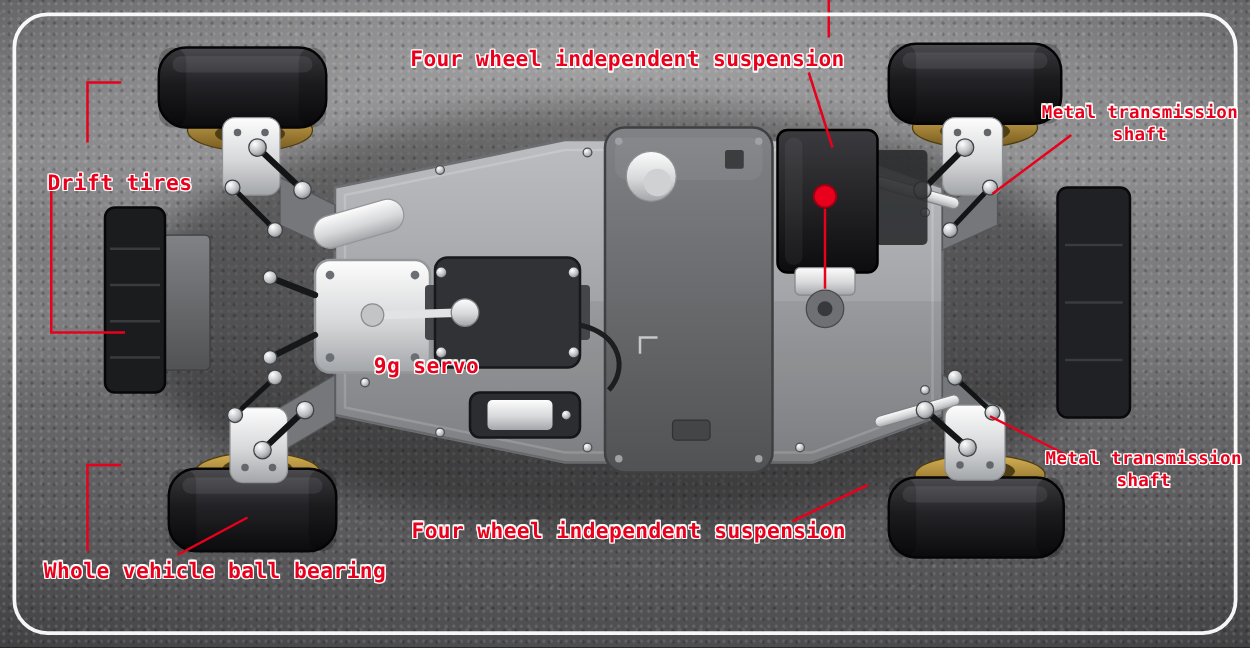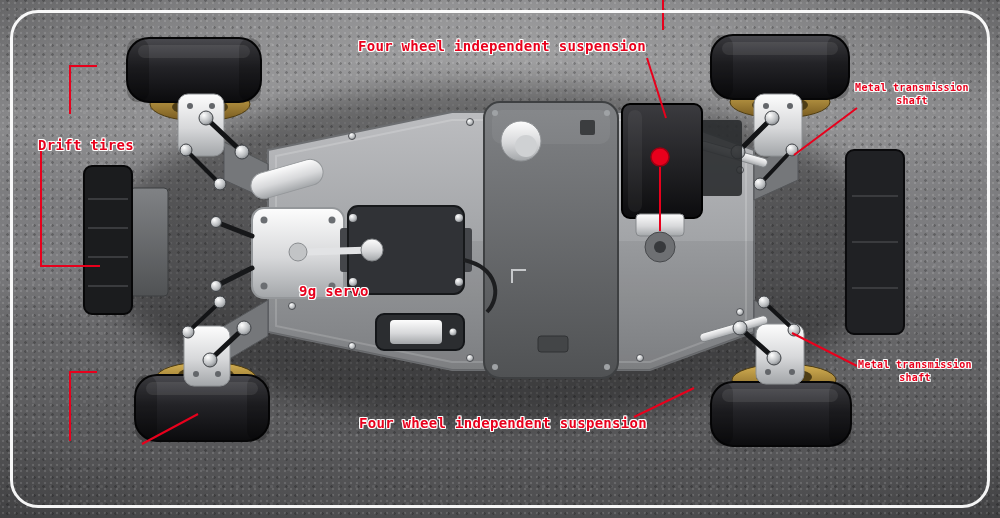--- a/index.html
+++ b/index.html
@@ -34,30 +34,30 @@
 
   .frame {
     position:absolute; left:10px; top:10px; right:10px; bottom:10px;
     border:3px solid var(--frame-white,#ffffff); border-radius:28px; opacity:0.95;
     pointer-events:none;
   }
 
   
   .callout {
     position:absolute; color:var(--callout-red,#e8001c);
-    font-size:14px; font-weight:700; letter-spacing:0.3px; line-height:1.25;
+    font-size:17px; font-weight:700; letter-spacing:0.3px; line-height:1.25;
     white-space:nowrap;
     text-shadow:
       1px 1px 0 rgba(255,255,255,0.88), -1px -1px 0 rgba(255,255,255,0.88),
       1px -1px 0 rgba(255,255,255,0.88), -1px 1px 0 rgba(255,255,255,0.88),
       0 1px 0 rgba(255,255,255,0.88), 0 -1px 0 rgba(255,255,255,0.88),
       1px 0 0 rgba(255,255,255,0.88), -1px 0 0 rgba(255,255,255,0.88);
   }
   .callout.center { transform:translateX(-50%); }
-  .callout.small { font-size:10px; text-align:center; }
+  .callout.small { font-size:14px; text-align:center; }
 
   .leader-line { stroke:var(--callout-red,#e8001c); stroke-width:2; fill:none; }
   .leader-dot  { fill:var(--callout-red,#e8001c); stroke:#9d0013; stroke-width:1.5; }
 </style>
 </head>
 <body>
 
 <div class="stage">
 
   <div class="asphalt"></div>
@@ -314,14 +314,15 @@
   <div class="callout" style="left:299px; top:237px;margin-top:46px;">9g servo</div>
 
 
   <div class="callout small center" style="left:915px; top:359px;">
     <div>Metal transmission</div>
     <div>shaft</div>
   </div>
 
   <div class="callout center" style="left:503px; top:415px;">Four wheel independent suspension</div>
 
+  <div class="callout" style="left:35px; top:447px;">Whole vehicle ball bearing</div>
 
 </div>
 
 </body></html>

